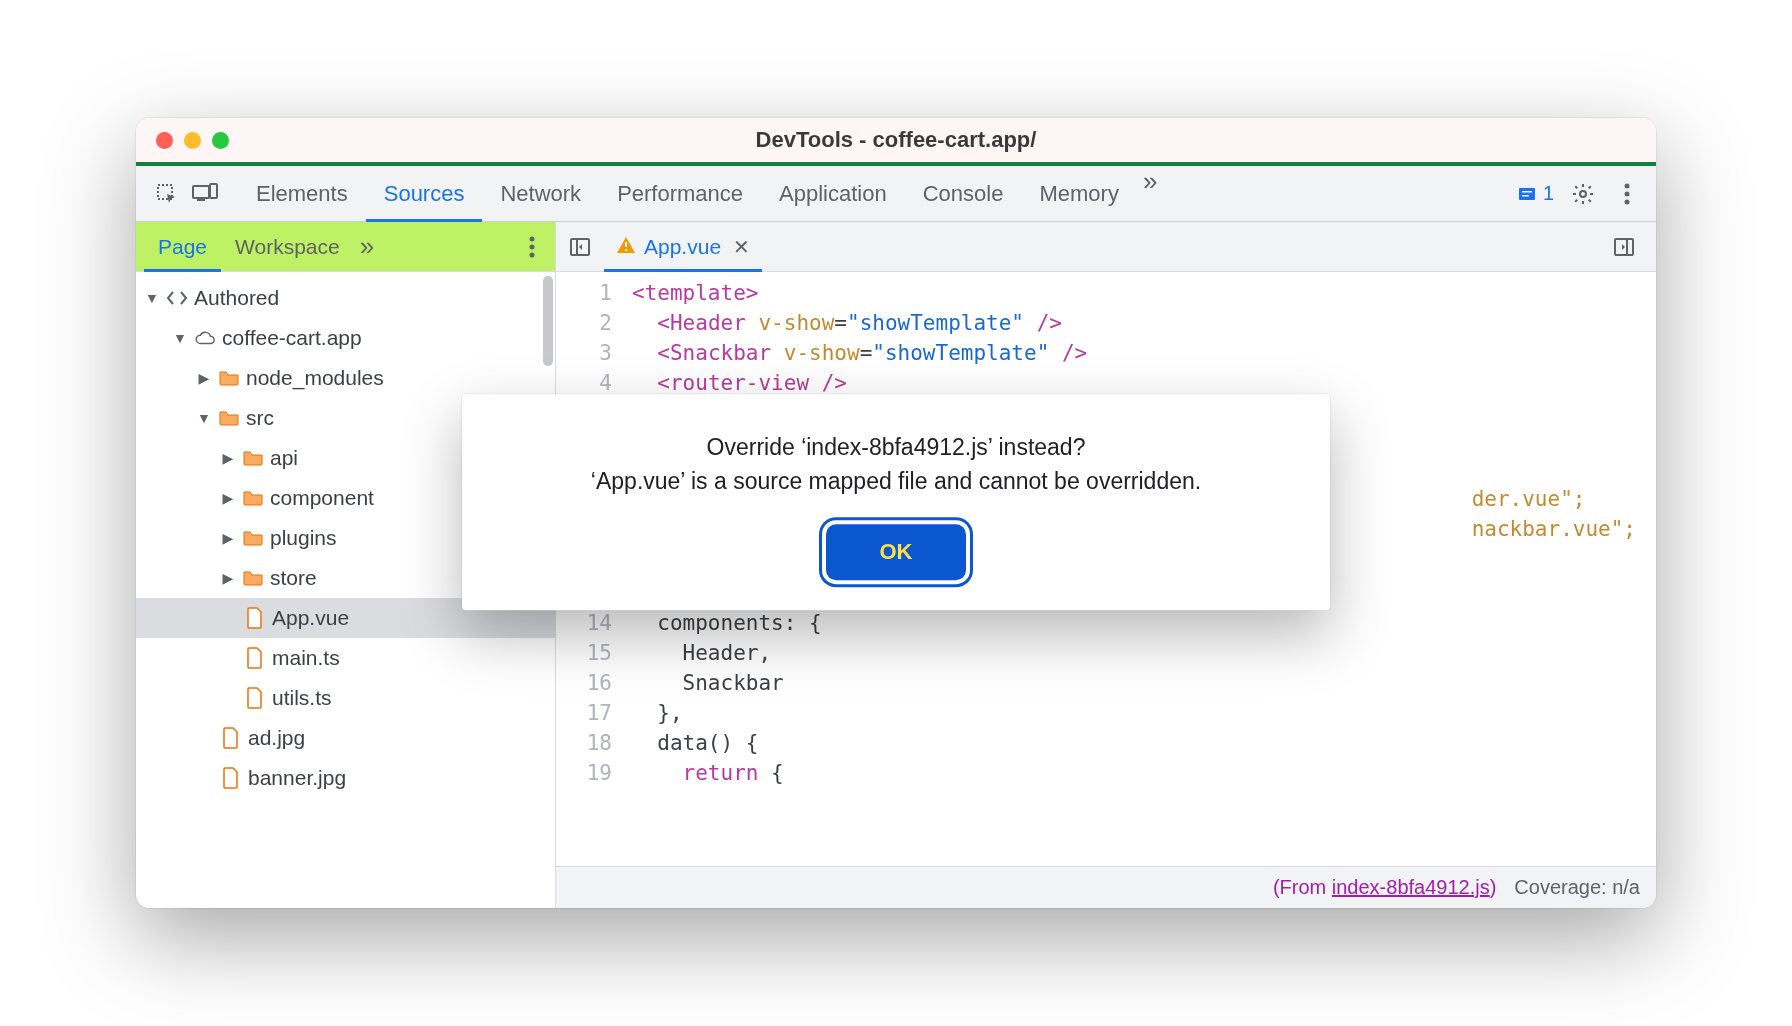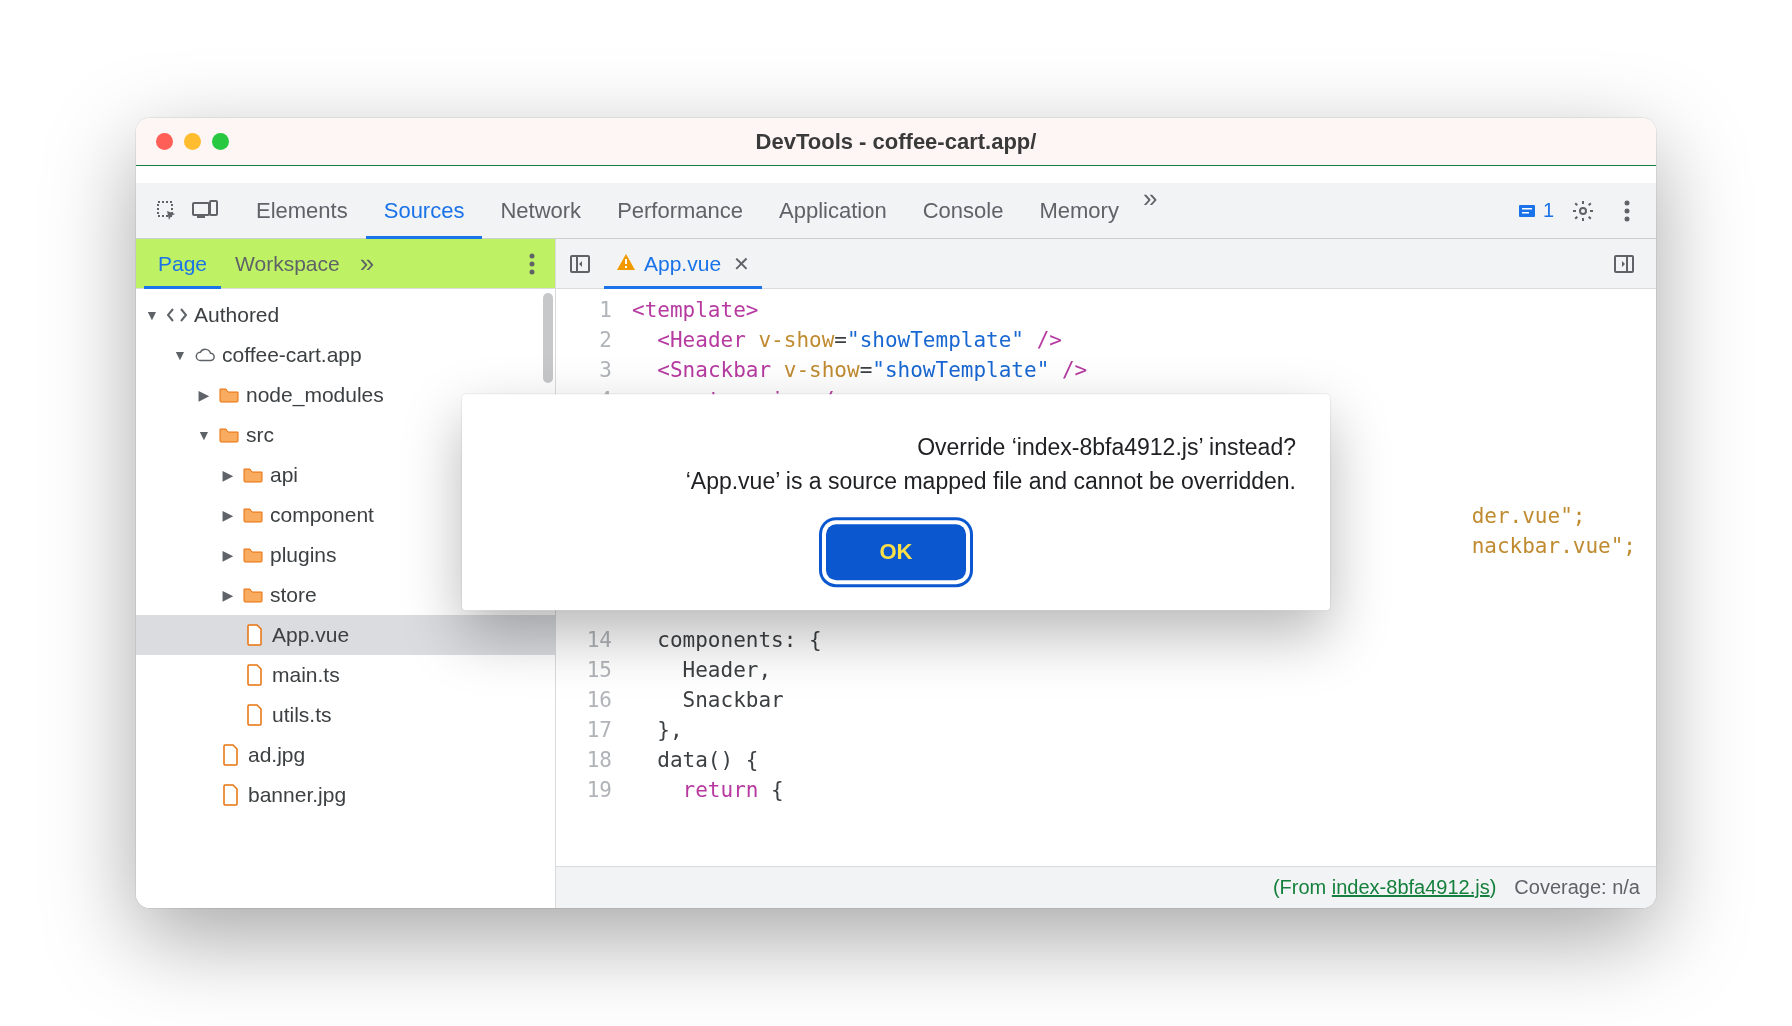--- a/index.html
+++ b/index.html
@@ -23,39 +23,38 @@
   flex-direction: column;
   position: relative;
 }
 
 .titlebar {
   height: 48px;
   background: #fdf6f5;
   display: flex;
   align-items: center;
   position: relative;
-  border-bottom: 1px solid #15803d;
+  border-bottom: 4px solid #15803d;
 }
 .traffic { display: flex; gap: 11px; margin-left: 20px; }
 .tl { width: 17px; height: 17px; border-radius: 50%; }
 .tl.r { background: #ff5f57; }
 .tl.y { background: #febc2e; }
 .tl.g { background: #28c840; }
 .titlebar-title { position: absolute; left: 0; right: 0; text-align: center; font-weight: 600; font-size: 22px; color: #3a3a3a; }
 
 .main-toolbar {
   height: 56px;
   background: #f1f3f4;
   border-bottom: 1px solid #ccced0;
   display: flex;
   align-items: center;
   padding: 0 14px;
   font-size: 22px;
   color: #5f6368;
-  margin-top: 17px;
 }
 .main-toolbar .tb-icon { width: 34px; height: 34px; display: flex; align-items: center; justify-content: center; margin-right: 4px; }
 .tabs { display: flex; gap: 0; margin-left: 12px; flex: 1; }
 .tab { padding: 0 18px; height: 56px; display: flex; align-items: center; cursor: default; }
 .tab.active { color: #1a73e8; box-shadow: inset 0 -3px 0 #1a73e8; }
 .tb-right { display: flex; align-items: center; gap: 14px; }
 .issue-badge { display: flex; align-items: center; gap: 6px; color: #1a73e8; font-size: 20px; }
 .issue-badge svg { fill: #1a73e8; }
 .gear, .kebab, .more { width: 30px; height: 30px; display: flex; align-items: center; justify-content: center; color: #5f6368; }
 .chevrons { font-size: 26px; color: #5f6368; padding: 0 6px; }
@@ -96,28 +95,28 @@
 .gutter div { height:30px; }
 .code { flex:1; padding:6px 0 9px 6px; color:#3c4043; white-space:pre; }
 .code .t-punc { color:#b63aa0; }
 .code .t-tag { color:#b63aa0; }
 .code .t-attr { color:#c08b30; }
 .code .t-str { color:#1967d2; }
 .code .t-kw { color:#b63aa0; }
 .partial-right { position:absolute; right:20px; top:262px; font-family:"SF Mono",Menlo,monospace; font-size:21px; line-height:30px; color:#c08b30; text-align:left; }
 
 .statusbar { height:42px; border-top:1px solid #d9dbdd; background:#f1f3f4; display:flex; align-items:center; justify-content:flex-end; padding:0 16px; font-size:20px; color:#5f6368; gap:18px; }
-.statusbar .from { color:#15803d; }
+.statusbar .from { color:#a21caf; }
 .statusbar .from u { text-decoration: underline; }
 
 .dialog {
   position:absolute; left:50%; top:50%; transform:translate(-50%,-55%);
   width:868px; background:#fff; border-radius:4px;
   box-shadow: 0 24px 60px rgba(0,0,0,.28), 0 0 0 1px rgba(0,0,0,.05);
-  padding:36px 34px 30px; text-align:right;
+  padding:36px 34px 30px; text-align:center;
 }
 .dialog p { font-size:23px; color:#202124; line-height:34px; }
 .dialog .btns { margin-top:26px; display:flex; justify-content:center; gap:16px; }
 .btn { font-size:22px; height:56px; padding:0 36px; border-radius:10px; display:flex; align-items:center; justify-content:center; cursor:default; }
 .btn-ok { background:#0b57d0; color:#fde047; font-weight:600; border:none; box-shadow:0 0 0 4px #fff, 0 0 0 7px #0b57d0; min-width:140px;}
 .btn-cancel { background:#fff; color:#0b57d0; border:1px solid #d9dbdd; min-width:160px;}
 </style>
 </head>
 <body>
 

